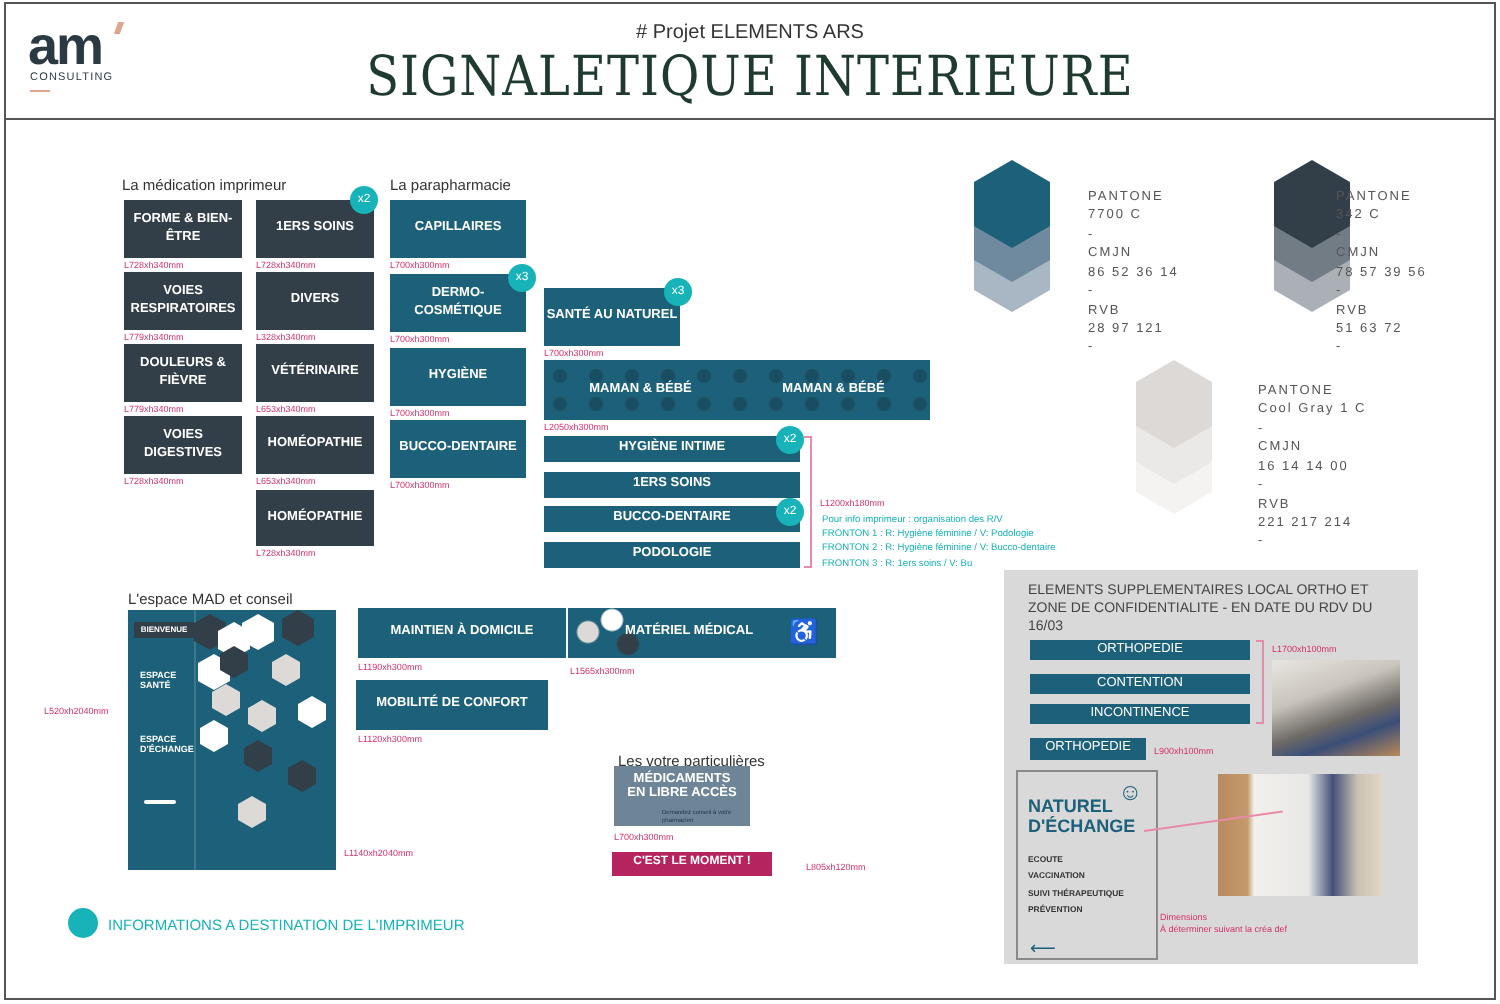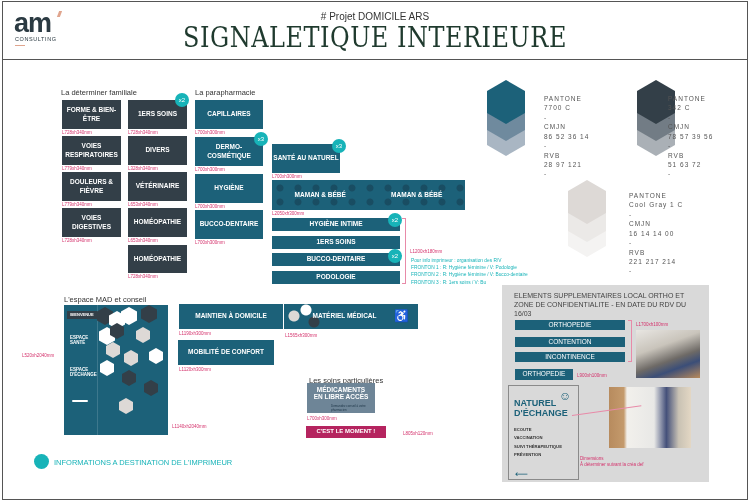--- a/index.html
+++ b/index.html
@@ -35,27 +35,27 @@
 </head>
 <body>
 
 <div class="frame"></div>
 <div class="hr"></div>
 
 <div class="logo-am">am</div>
 <div class="logo-tick"></div>
 <div class="logo-sub">CONSULTING</div>
 <div class="logo-line"></div>
-<div class="project"># Projet DOMICILE ARS</div>
+<div class="project"># Projet ELEMENTS ARS</div>
 <div class="title">SIGNALETIQUE INTERIEURE</div>
 
-<div class="section-label" style="left:61px;top:88px;">La déterminer familiale</div>
+<div class="section-label" style="left:61px;top:88px;">La médication imprimeur</div>
 <div class="section-label" style="left:195px;top:88px;">La parapharmacie</div>
 <div class="section-label" style="left:64px;top:295px;">L'espace MAD et conseil</div>
-<div class="section-label" style="left:309px;top:376px;">Les soins particulières</div>
+<div class="section-label" style="left:309px;top:376px;">Les votre particulières</div>
 
 <div class="tile dark" style="left:62px;top:100px;width:59px;height:29px;">FORME &amp; BIEN-ÊTRE</div>
 <div class="dim" style="left:62px;top:130px;">L728xh340mm</div>
 <div class="tile dark" style="left:128px;top:100px;width:59px;height:29px;">1ERS SOINS</div>
 <div class="dim" style="left:128px;top:130px;">L728xh340mm</div>
 <div class="badge" style="left:175px;top:93px;">x2</div>
 
 <div class="tile dark" style="left:62px;top:136px;width:59px;height:29px;">VOIES RESPIRATOIRES</div>
 <div class="dim" style="left:62px;top:166px;">L779xh340mm</div>
 <div class="tile dark" style="left:128px;top:136px;width:59px;height:29px;">DIVERS</div>

